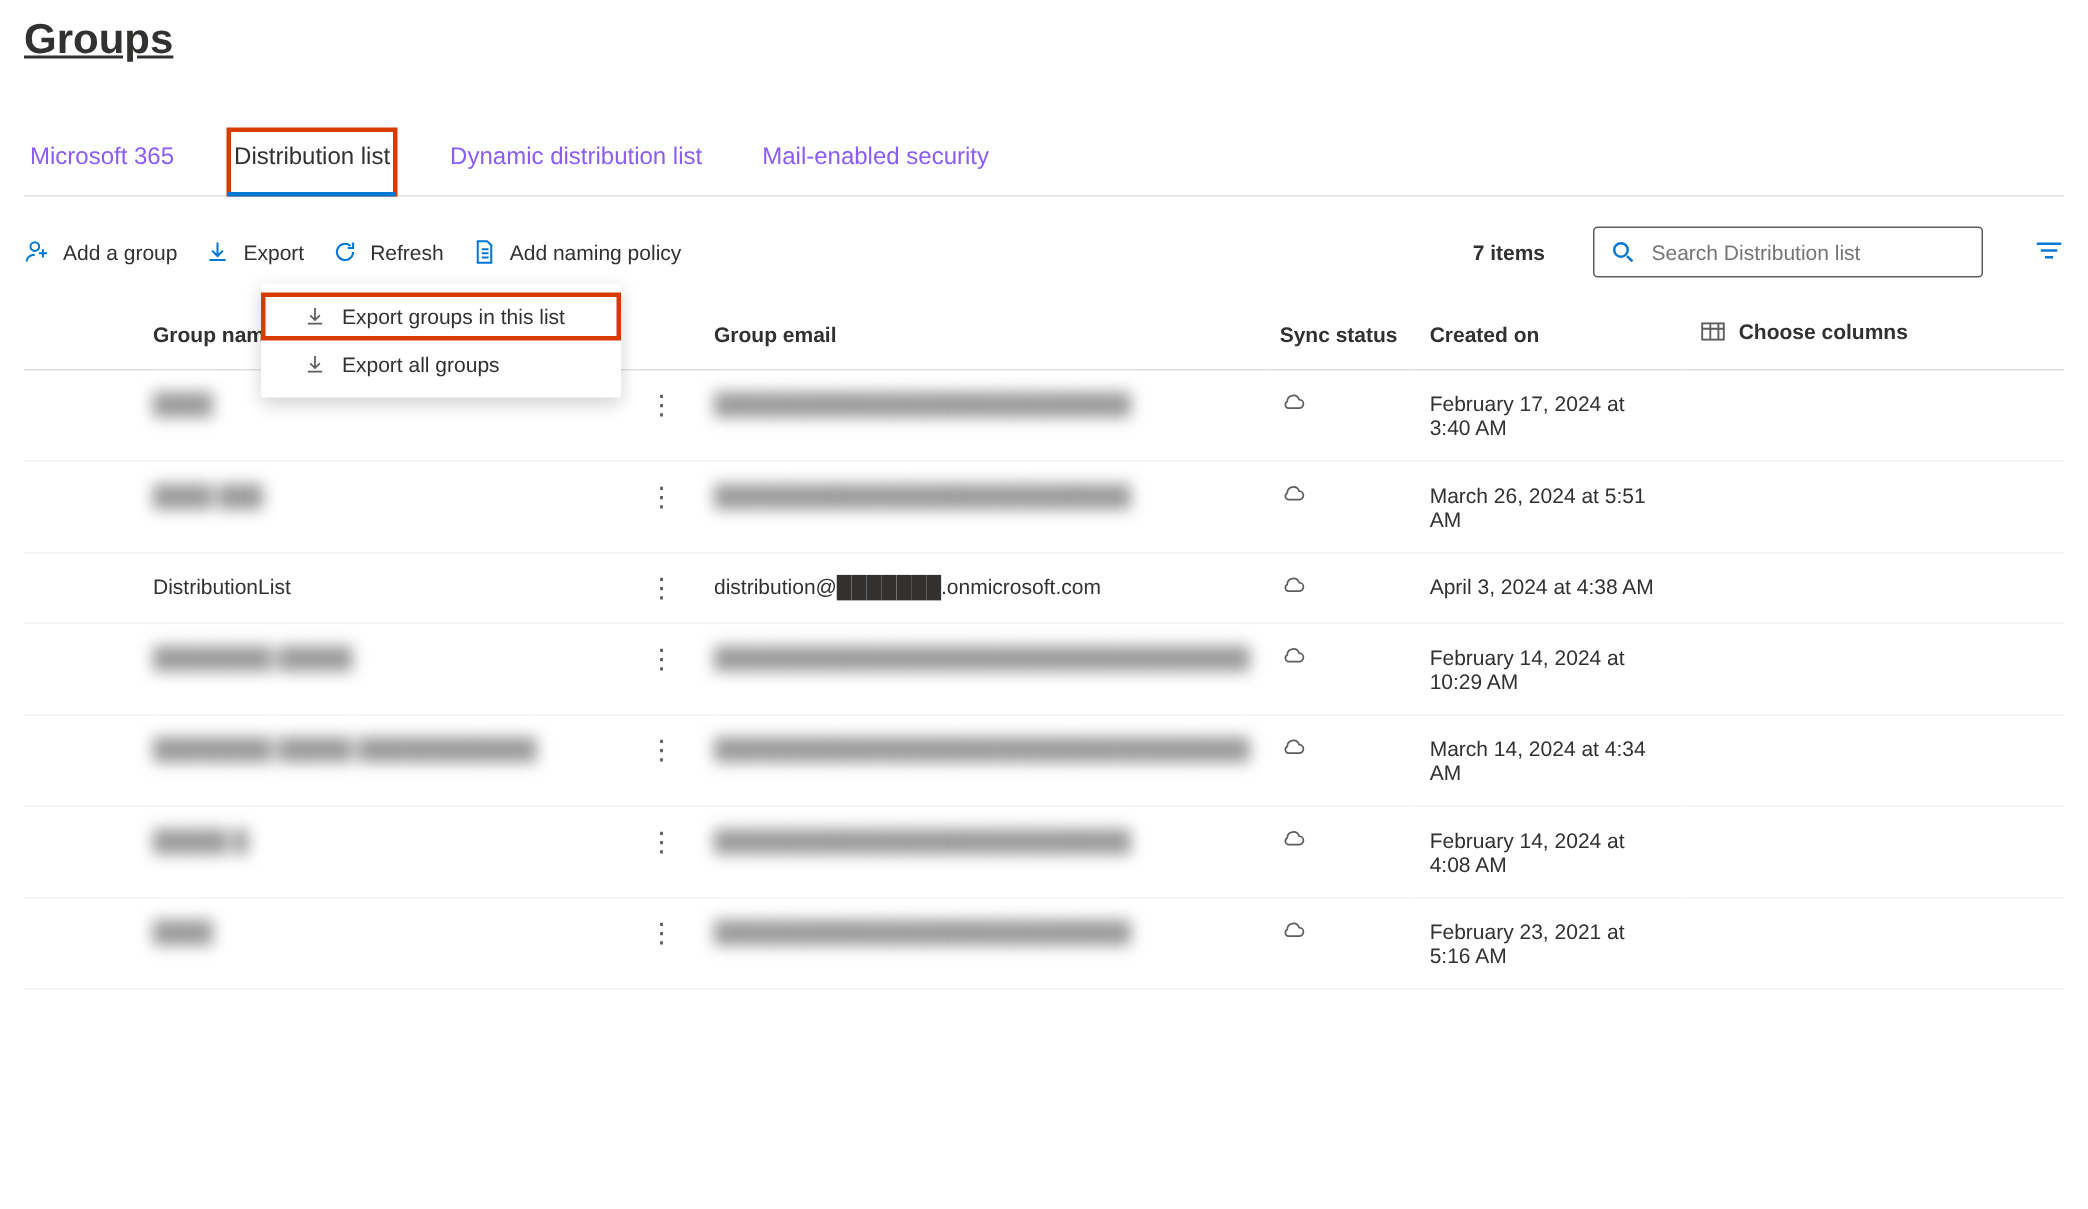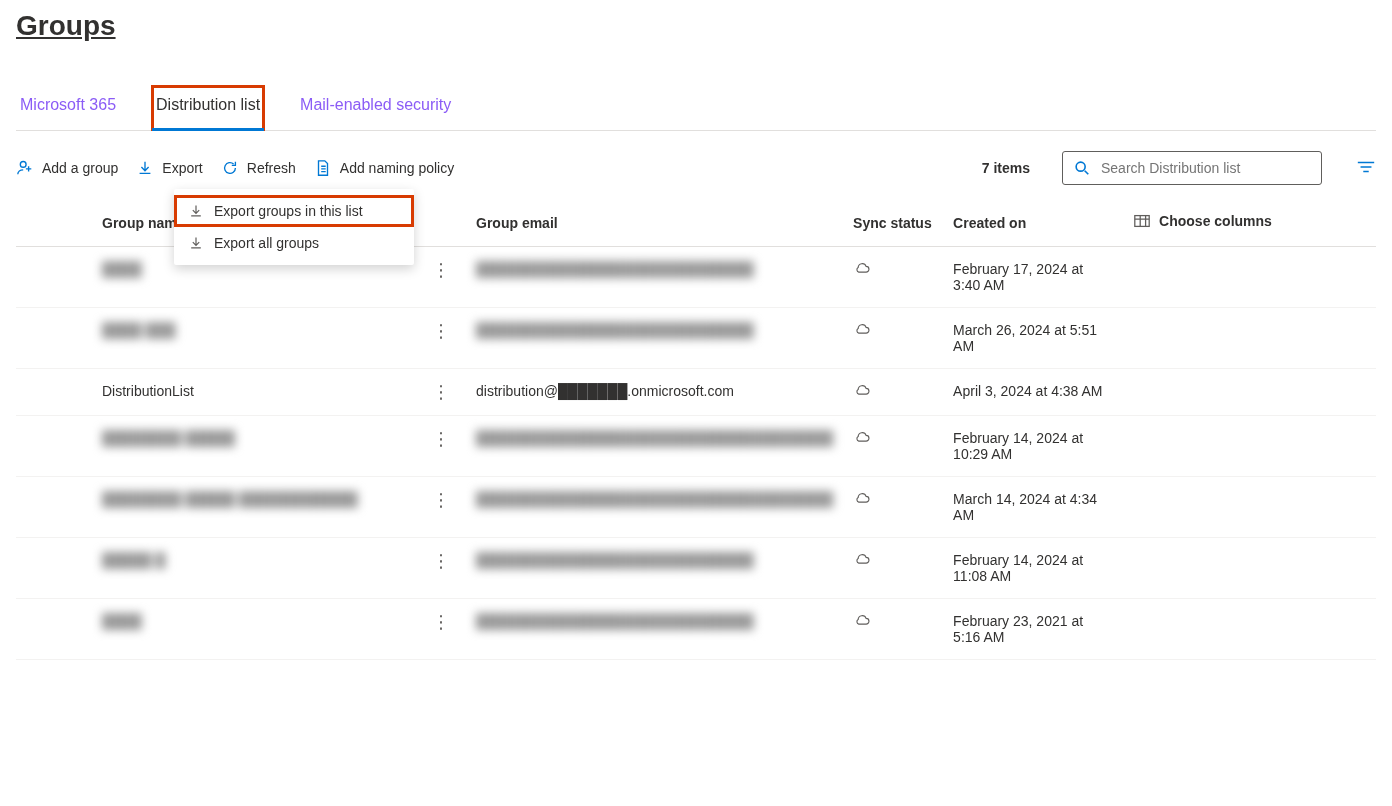--- a/index.html
+++ b/index.html
@@ -17,21 +17,21 @@
   .cmd svg, .cmd .icon { width: 18px; height: 18px; color: #0078d4; flex-shrink: 0; }
   .spacer { flex: 1; }
   .item-count { font-size: 14px; margin-right: 12px; }
   .item-count strong { font-weight: 600; }
   .search-box { display: flex; align-items: center; border: 1px solid #605e5c; border-radius: 3px; height: 34px; width: 260px; padding: 0 10px; gap: 10px; }
   .search-box svg { width: 18px; height: 18px; color: #0078d4; flex-shrink: 0; }
   .search-box input { border: none; outline: none; flex: 1; font-size: 14px; font-family: inherit; color: #605e5c; }
   .filter-icon { color: #0078d4; cursor: pointer; margin-left: 14px; }
   .filter-icon svg { width: 20px; height: 16px; }
   .dropdown { position: absolute; top: 58px; left: 158px; background: #fff; box-shadow: 0 4px 12px rgba(0,0,0,.18); border-radius: 2px; padding: 6px 0; min-width: 240px; z-index: 10; }
-  .dropdown-item { display: flex; align-items: center; gap: 10px; padding: 8px 14px; cursor: pointer; font-size: 14px; }
+  .dropdown-item { display: flex; align-items: center; gap: 10px; padding: 8px 28px; cursor: pointer; font-size: 14px; }
   .dropdown-item svg { width: 16px; height: 16px; color: #605e5c; flex-shrink: 0; }
   .dropdown-item.highlighted { outline: 3px solid #d83b01; outline-offset: -3px; }
   .table { width: 100%; border-collapse: collapse; }
   .table th { text-align: left; font-weight: 600; font-size: 14px; color: #323130; padding: 14px 10px; border-bottom: 1px solid #e1dfdd; }
   .table th.col-checkbox { width: 50px; }
   .table th.col-name { width: 350px; padding-left: 36px; }
   .table th.col-menu { width: 50px; }
   .table th.col-email { width: 300px; }
   .table th.col-sync { width: 100px; }
   .table th.col-created { width: 180px; }
@@ -46,20 +46,21 @@
 </style>
 </head>
 <body>
 
 <div class="page">
   <h1 class="page-title">Groups</h1>
 
   <div class="tabs">
     <div class="tab">Microsoft 365</div>
     <div class="tab active highlighted">Distribution list</div>
+    <div class="tab">Dynamic distribution list</div>
     <div class="tab">Mail-enabled security</div>
   </div>
 
   <div class="toolbar-row">
     <div class="toolbar-left">
       <span class="cmd">
         <svg viewBox="0 0 20 20" fill="none" stroke="currentColor" stroke-width="1.5">
             <circle cx="8" cy="6" r="3.2"></circle>
             <path d="M2 17c0-3 2.7-5 6-5"></path>
             <path d="M14 8v6M11 11h6"></path>
@@ -198,21 +199,21 @@
           <td></td>
         </tr>
         <tr>
           <td class="col-checkbox"></td>
           <td class="col-name"><span class="blur">█████ █</span></td>
           <td class="col-menu"><span class="vdots">⋮</span></td>
           <td class="col-email"><span class="blur">████████████████████████████</span></td>
           <td class="col-sync"><svg viewBox="0 0 22 14" fill="none" stroke="currentColor" stroke-width="1.4">
               <path d="M7 12h9a3.5 3.5 0 0 0 0-7 5 5 0 0 0-9.7 1.5A3 3 0 0 0 7 12z"></path>
             </svg></td>
-          <td class="col-created">February 14, 2024 at 11:08 AM</td>
+          <td class="col-created">February 14, 2024 at 4:08 AM</td>
           <td></td>
         </tr>
         <tr>
           <td class="col-checkbox"></td>
           <td class="col-name"><span class="blur">████</span></td>
           <td class="col-menu"><span class="vdots">⋮</span></td>
           <td class="col-email"><span class="blur">████████████████████████████</span></td>
           <td class="col-sync"><svg viewBox="0 0 22 14" fill="none" stroke="currentColor" stroke-width="1.4">
               <path d="M7 12h9a3.5 3.5 0 0 0 0-7 5 5 0 0 0-9.7 1.5A3 3 0 0 0 7 12z"></path>
             </svg></td>

